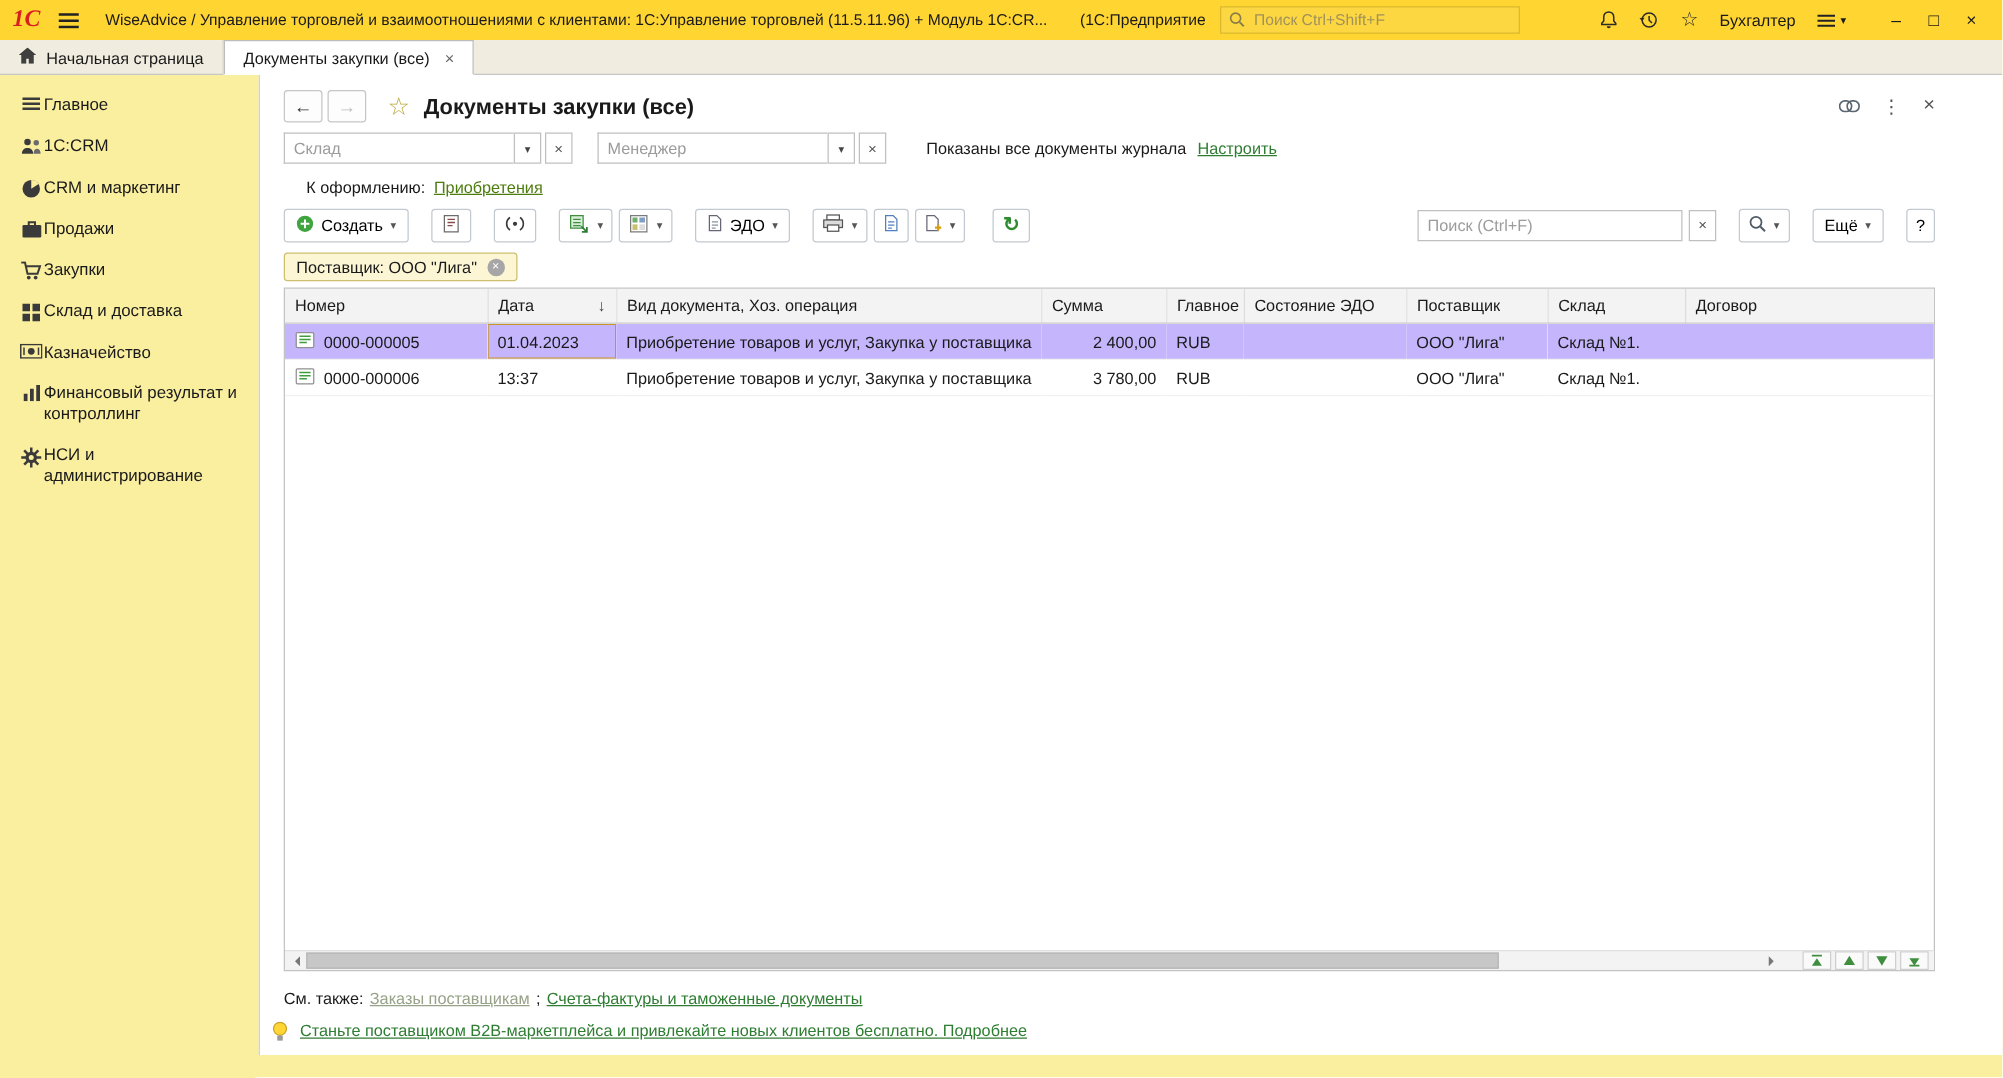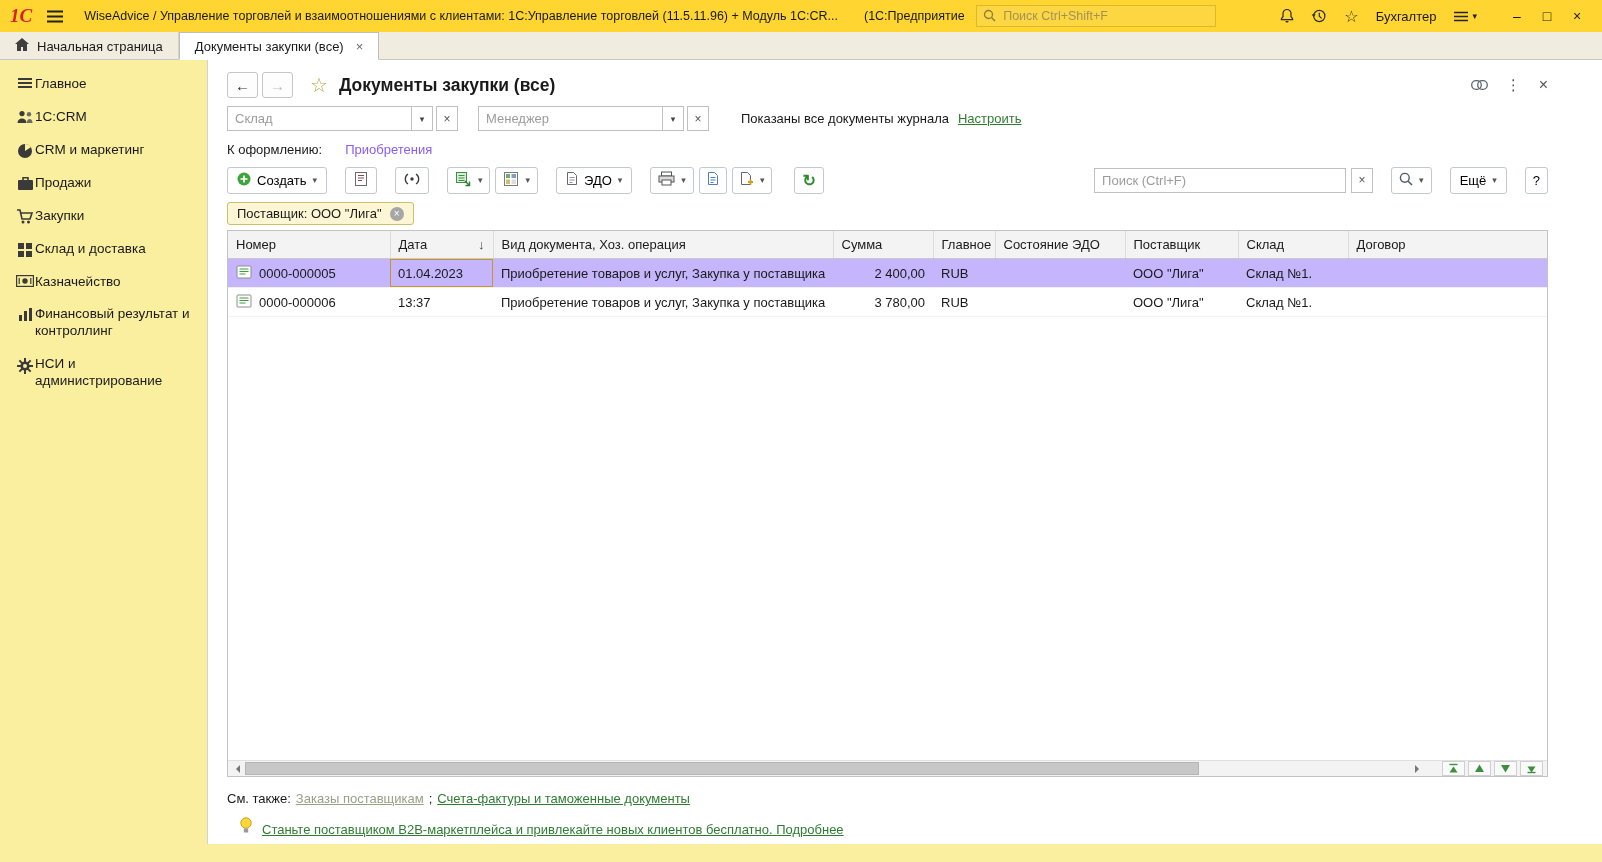--- a/index.html
+++ b/index.html
@@ -55,31 +55,31 @@
   .combo { display:flex; height:25px; }
   .combo input { width:184px; border:1px solid #c0c0c0; border-right:none; padding:0 7px; font-size:13px; }
   .combo input::placeholder { color:#9c9c9c; }
   .dd-btn { width:22px; border:1px solid #c0c0c0; background:#fff; color:#444; font-size:9px; display:flex; align-items:center; justify-content:center; cursor:pointer; }
   .sq-btn { width:22px; height:25px; border:1px solid #c0c0c0; background:#fff; color:#555; margin-left:3px; display:flex; align-items:center; justify-content:center; font-size:12px; cursor:pointer; }
   .combo-wrap2 { margin-left:20px; display:flex; }
   .shown { margin-left:32px; }
   a.green { color:#2e7d32; text-decoration:underline; cursor:pointer; }
   .configure { margin-left:9px; }
 
-  .to-process { position:absolute; top:82px; left:19px; display:flex; gap:23px; }
-  .gray-link { color:#8b5cf6; cursor:pointer; }
+  .to-process { position:absolute; top:82px; left:37px; display:flex; gap:7px; }
+  .gray-link { color:#4d7c0f; text-decoration:underline; cursor:pointer; }
 
   .toolbar { position:absolute; top:106px; left:19px; right:54px; height:28px; display:flex; align-items:center; gap:5px; }
   .tbtn { height:27px; border:1px solid #c2c9d0; border-radius:3px; background:#fff; display:inline-flex; align-items:center; gap:6px; padding:0 9px; font-size:13px; cursor:pointer; }
   .tbtn .dd { font-size:9px; color:#555; }
   .icon-btn { padding:0 7px; }
   .gap { width:8px; }
   .refresh-glyph { color:#2e8b2e; font-size:16px; font-weight:700; }
   .tb-right { margin-left:auto; display:flex; align-items:center; gap:5px; }
-  .search-input { width:252px; height:25px; border:1px solid #c0c0c0; padding:0 7px; font-size:13px; }
+  .search-input { width:212px; height:25px; border:1px solid #c0c0c0; padding:0 7px; font-size:13px; }
   .search-input::placeholder { color:#9c9c9c; }
   .gap-lg { width:12px; }
 
   .chip-row { position:absolute; top:142px; left:19px; }
   .chip { display:inline-flex; align-items:center; gap:8px; border:1px solid #cdbf6b; background:#fcf6d5; border-radius:3px; padding:3px 9px; }
   .chip-x { width:14px; height:14px; border-radius:50%; background:#a6a6a6; color:#fff; font-size:10px; line-height:14px; text-align:center; cursor:pointer; }
 
   .listbox { position:absolute; top:170px; left:19px; right:54px; height:547px; border:1px solid #c3c3c3; background:#fff; }
   table { width:100%; border-collapse:collapse; table-layout:fixed; font-size:13px; }
   thead th { background:#f3f3f3; border-right:1px solid #dcdcdc; border-bottom:1px solid #c9c9c9; font-weight:400; text-align:left; padding:6px 8px; cursor:pointer; white-space:nowrap; overflow:hidden; }
@@ -96,21 +96,21 @@
   .scroll-arrow { width:17px; height:16px; display:flex; align-items:center; justify-content:center; cursor:pointer; }
   .tri-l { width:0; height:0; border:4px solid transparent; border-right-color:#777; margin-right:2px; }
   .tri-r { width:0; height:0; border:4px solid transparent; border-left-color:#777; margin-left:2px; }
   .track { flex:1; height:16px; position:relative; }
   .thumb { position:absolute; left:0; top:1px; height:13px; width:82%; background:#c7c7c7; border:1px solid #b5b5b5; cursor:pointer; }
   .rownav { display:flex; gap:3px; margin:0 4px 0 16px; }
   .rn-btn { width:23px; height:15px; border:1px solid #cfcfcf; background:#fafafa; display:flex; align-items:center; justify-content:center; cursor:pointer; }
 
   .see-also { position:absolute; top:731px; left:19px; display:flex; gap:5px; align-items:center; }
   .muted-link { color:#96a287; text-decoration:underline; cursor:pointer; }
-  .promo { position:absolute; top:757px; left:32px; display:flex; gap:10px; align-items:flex-end; }
+  .promo { position:absolute; top:757px; left:10px; display:flex; gap:10px; align-items:flex-start; }
 </style>
 </head>
 <body>
 
 <div class="app">
 
   <header class="topbar">
     <div class="logo">1С</div>
     <div class="hamburger">
       <svg width="18" height="13" viewBox="0 0 18 13">

